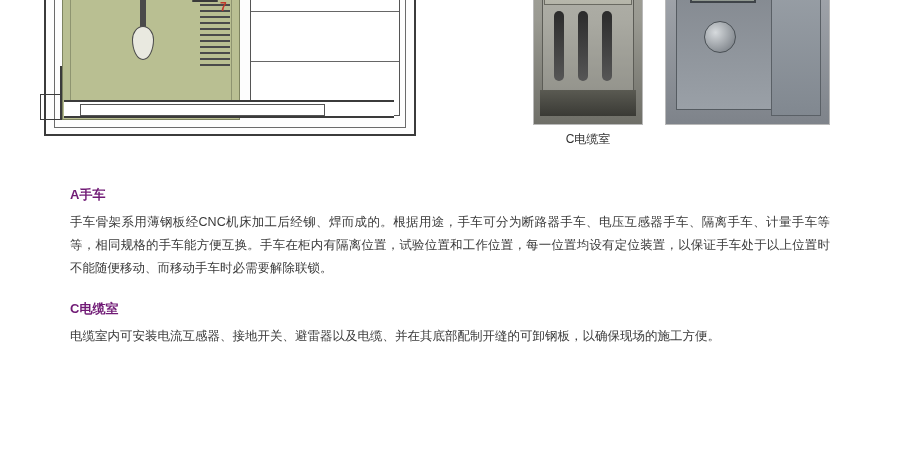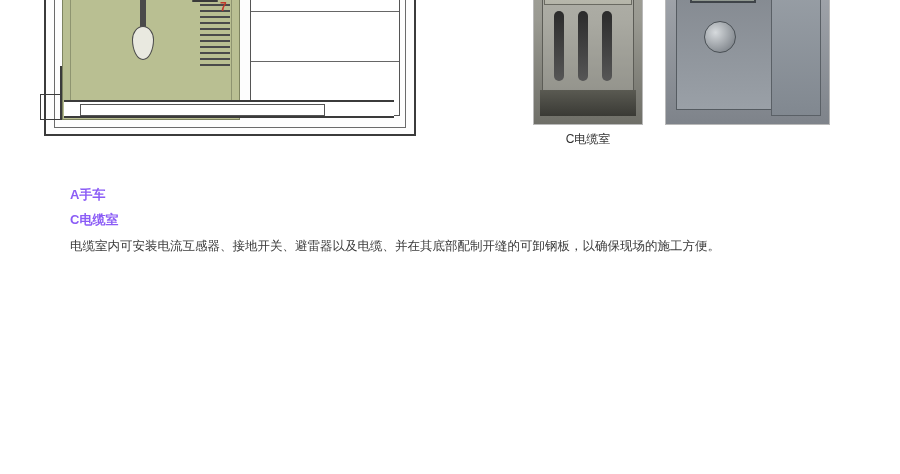--- a/index.html
+++ b/index.html
@@ -286,35 +286,35 @@
   }
 
   
   .content {
     position: absolute;
     left: 70px;
     top: 186px;
     width: 760px;
   }
   .sec-title {
-    color: #8b5cf6;
+    color: #701a75;
     font-size: 13px;
     font-weight: bold;
     margin: 0 0 7px 0;
     font-family: "Liberation Sans", sans-serif;
   }
   .sec-body {
     font-size: 12.5px;
     line-height: 23px;
     color: #3a3a3a;
     margin: 0 0 20px 0;
     text-align: justify;
     font-family: "Liberation Sans", sans-serif;
   }
-  .sec-body.last { margin-bottom: 16px; font-family: Liberation Mono, monospace; }
+  .sec-body.last { margin-bottom: 16px; }
 </style>
 </head>
 <body>
 
 <div class="top-area">
 
   <div class="drawing">
     <div class="drw-outer"></div>
     <div class="drw-outer2"></div>
     <div class="drw-green"></div>
@@ -380,18 +380,19 @@
       <div class="lock-window"></div>
       <div class="lock-knob"></div>
     </div>
   </div>
 
 </div>
 
 <div class="content">
 
   <h3 class="sec-title">A手车</h3>
+  <p class="sec-body">手车骨架系用薄钢板经CNC机床加工后经铆、焊而成的。根据用途，手车可分为断路器手车、电压互感器手车、隔离手车、计量手车等等，相同规格的手车能方便互换。手车在柜内有隔离位置，试验位置和工作位置，每一位置均设有定位装置，以保证手车处于以上位置时不能随便移动、而移动手车时必需要解除联锁。</p>
 
 
   <h3 class="sec-title">C电缆室</h3>
   <p class="sec-body last">电缆室内可安装电流互感器、接地开关、避雷器以及电缆、并在其底部配制开缝的可卸钢板，以确保现场的施工方便。</p>
 
 </div>
 
 </body></html>

